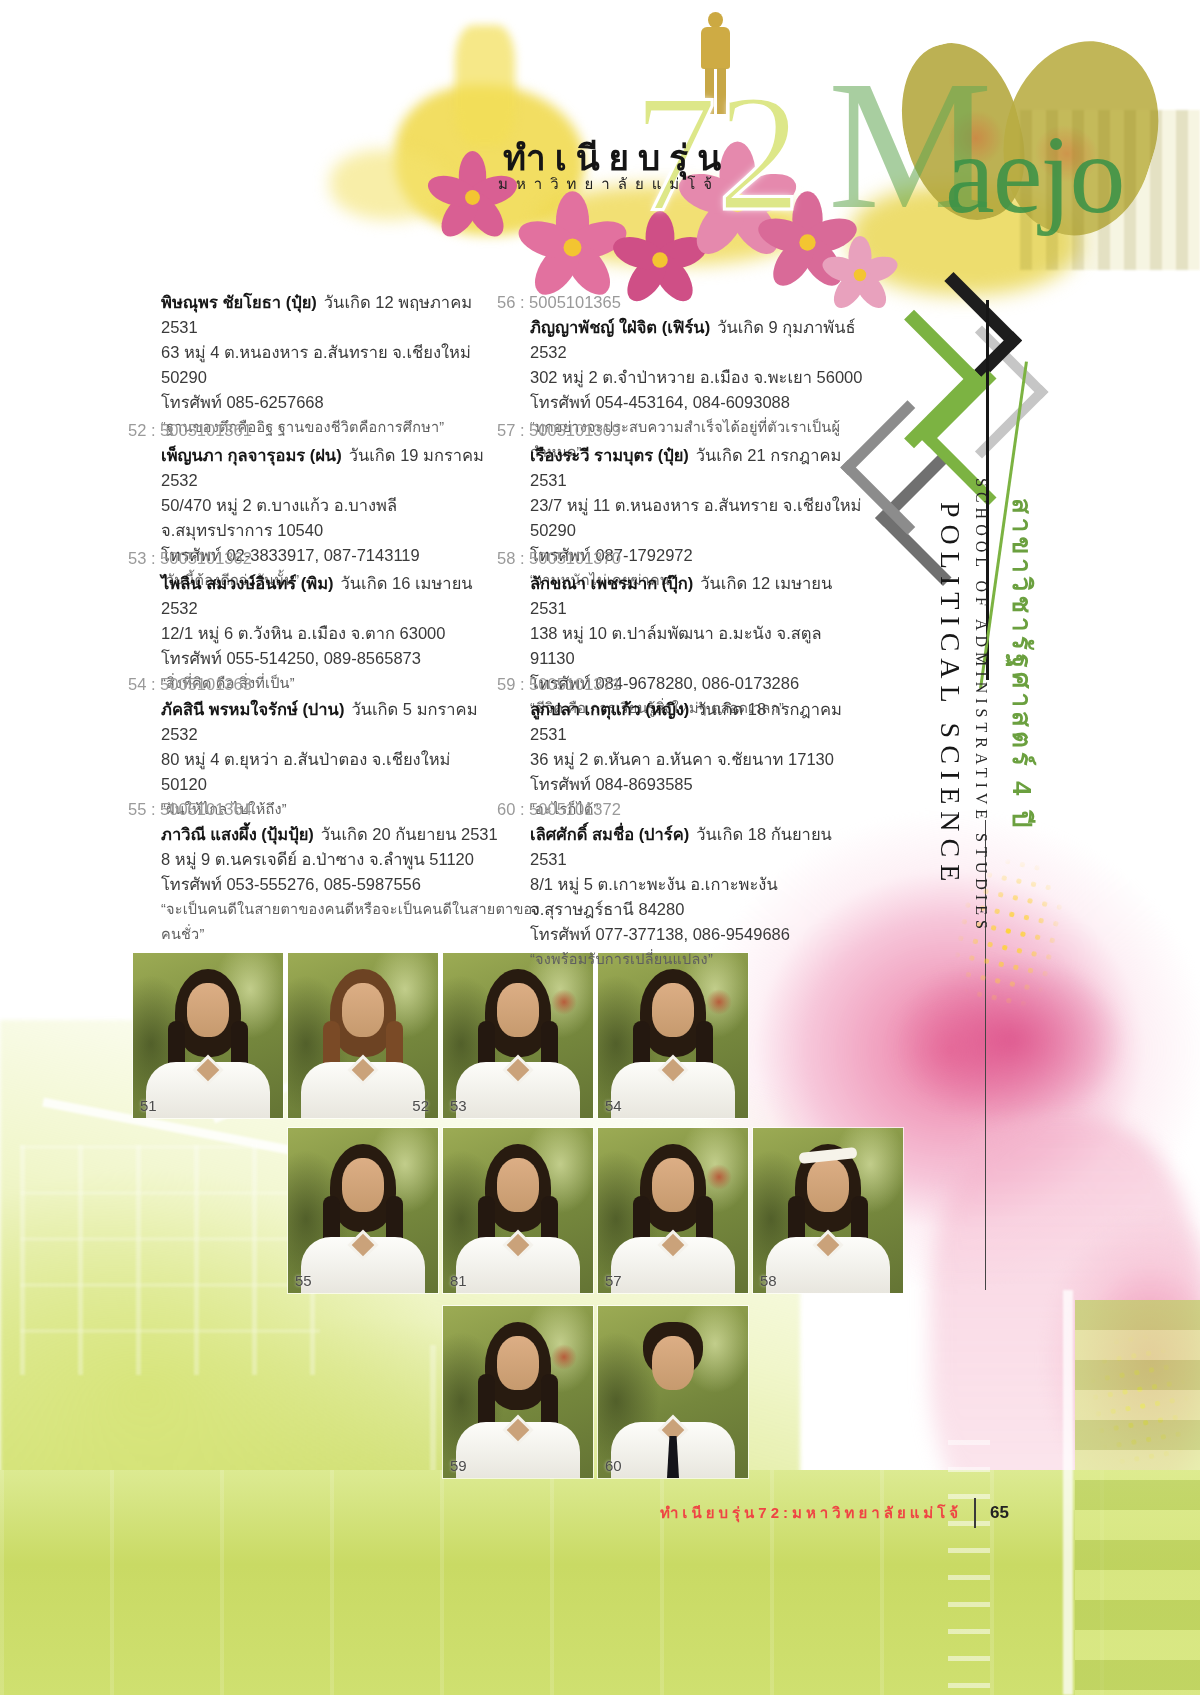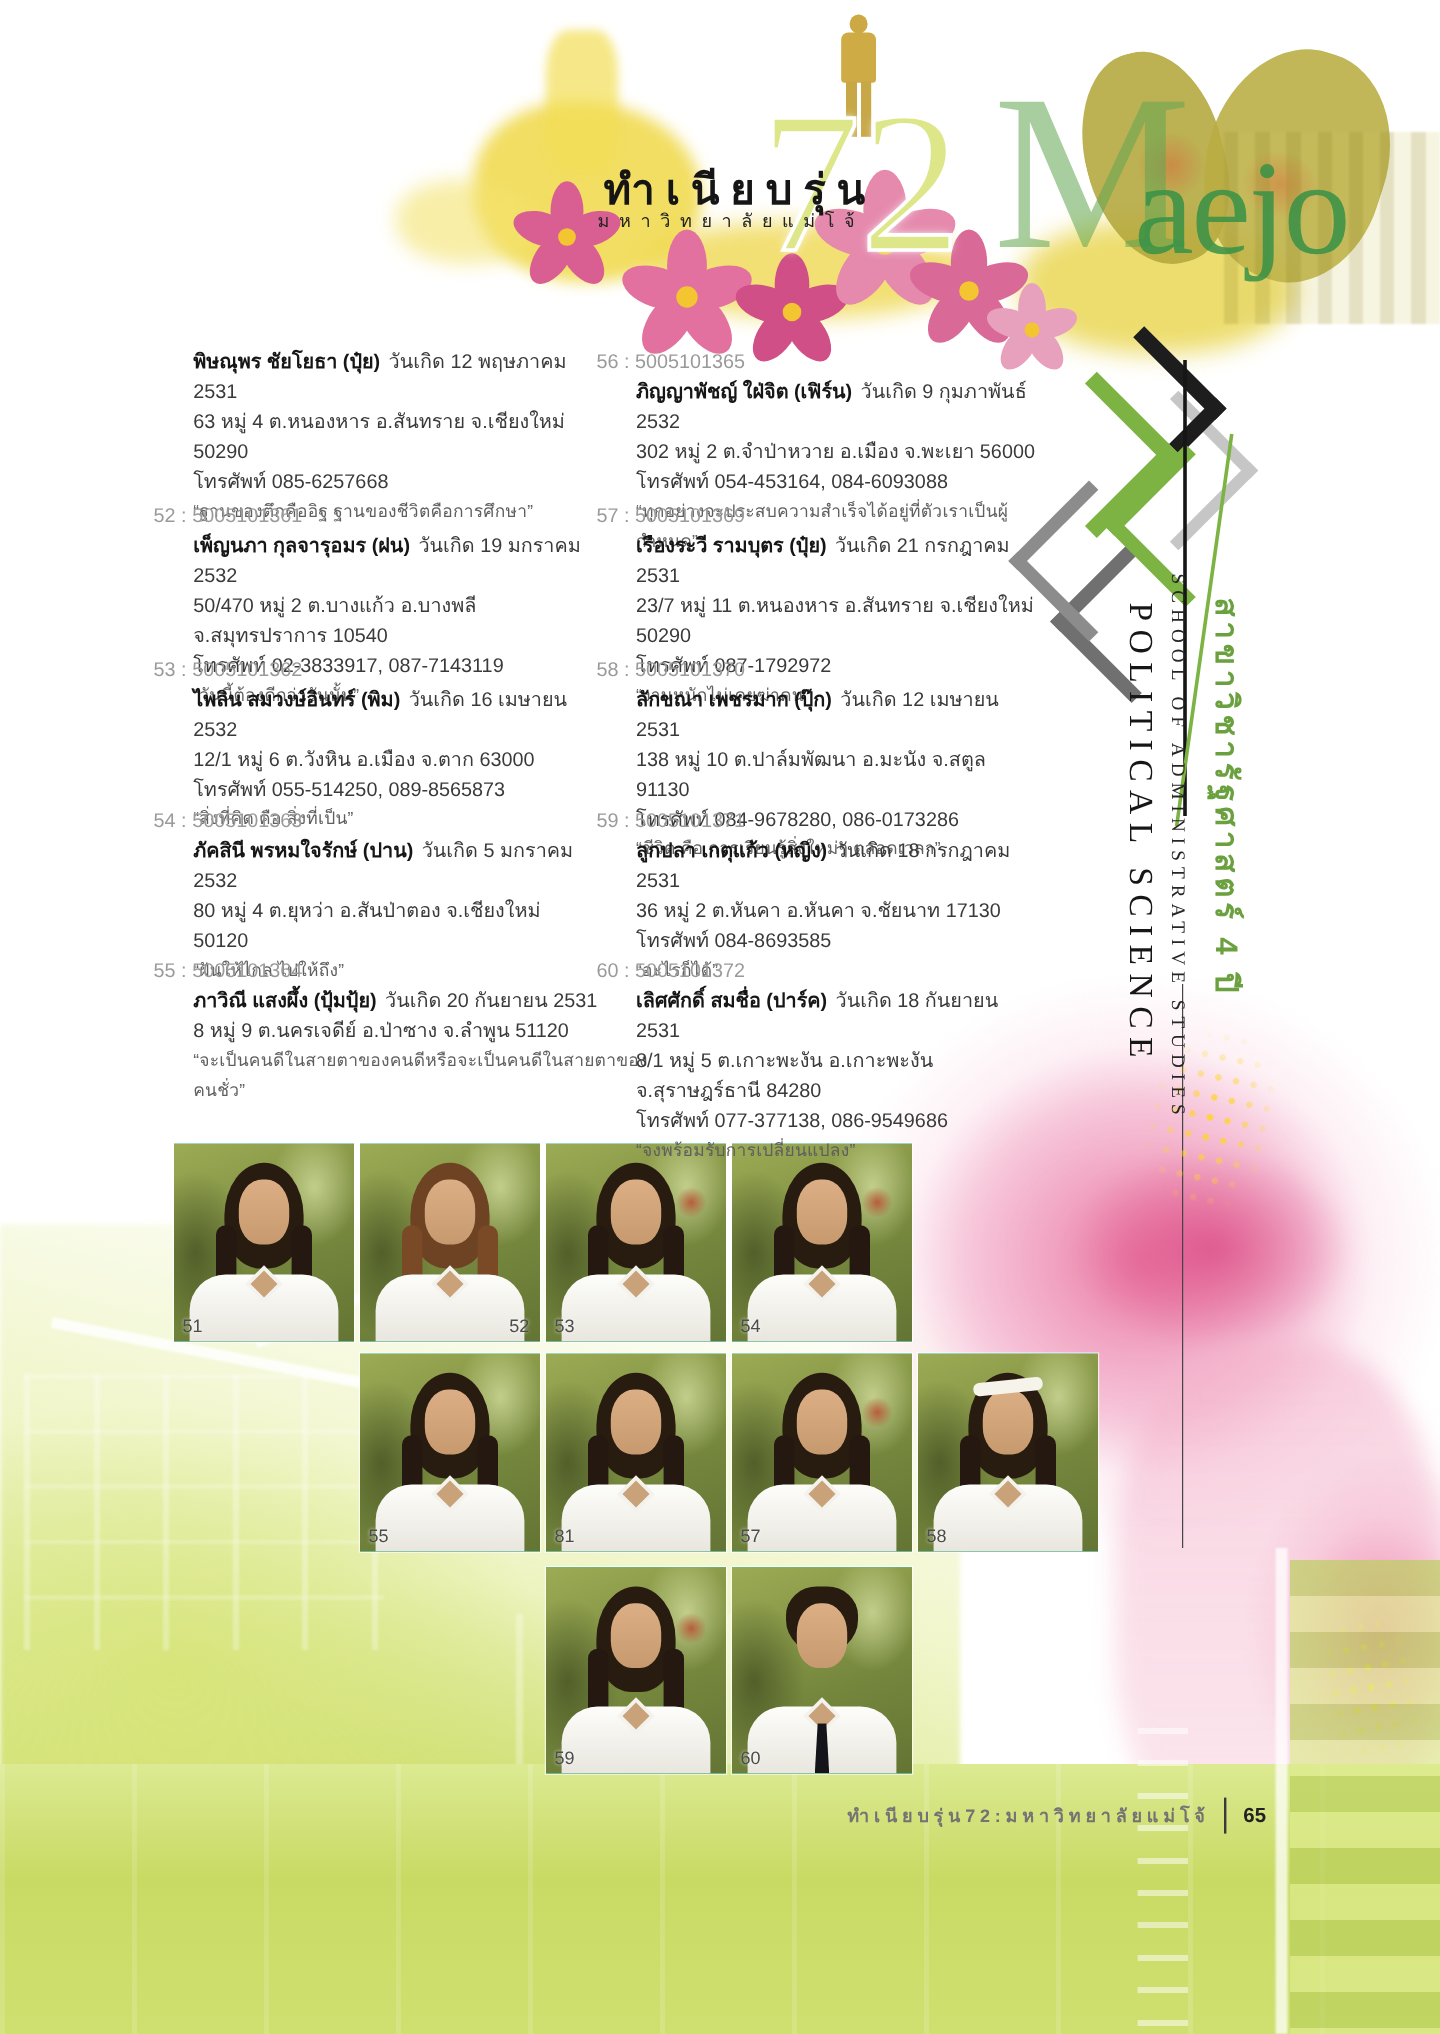--- a/index.html
+++ b/index.html
@@ -54,22 +54,22 @@
 
   
   .entry{position:absolute;width:372px;z-index:7;font-size:16.5px;line-height:25px;color:#3a3a3a;}
   .entry .idline{color:#9a9a9a;}
   .entry .body{padding-left:33px;}
   .entry .sname{font-weight:bold;color:#161616;}
   .entry .birth{margin-left:7px;}
   .entry .quote{font-size:14.5px;color:#5f5f5f;letter-spacing:.2px;}
 
   
-  .photo{position:absolute;width:150px;height:165px;overflow:hidden;z-index:5;background:#14b8a6;
-     box-shadow:0 0 0 1px rgba(255,255,255,.7);margin-left:12px;}
+  .photo{position:absolute;width:150px;height:165px;overflow:hidden;z-index:5;background:#22c55e;
+     box-shadow:0 0 0 1px rgba(255,255,255,.7);}
   .ph-bg{position:absolute;inset:0;background:
      radial-gradient(52px 70px at 78% 22%,rgba(235,243,185,.6),rgba(0,0,0,0) 70%),
      radial-gradient(60px 95px at 12% 55%,rgba(38,48,18,.5),rgba(0,0,0,0) 72%),
      linear-gradient(160deg,#9cab54,#75873d 58%,#647434);}
   .ph-bg.red::after{content:"";position:absolute;left:72%;top:22%;width:26px;height:26px;border-radius:50%;
      background:radial-gradient(circle,rgba(186,62,40,.75),rgba(0,0,0,0) 70%);}
   .ph-hair{position:absolute;left:50%;top:16px;width:66px;height:88px;transform:translateX(-50%);
      background:#281b10;border-radius:50% 50% 44% 44%;}
   .ph-hair::before,.ph-hair::after{content:"";position:absolute;top:52px;width:17px;height:78px;
      background:#241810;border-radius:8px;}
@@ -126,21 +126,21 @@
      repeating-linear-gradient(90deg,rgba(255,255,255,.14) 0 4px,rgba(0,0,0,0) 4px 110px),
      linear-gradient(180deg,#dcea92,#c9da64 42%,#cfe070);}
   #ladder{left:948px;top:1440px;width:42px;height:250px;z-index:3;background:
      repeating-linear-gradient(180deg,rgba(255,255,255,.65) 0 5px,rgba(0,0,0,0) 5px 27px);opacity:.8;}
   #slats{left:1075px;top:1300px;width:125px;height:395px;z-index:2;opacity:.8;background:
      repeating-linear-gradient(180deg,rgba(186,207,92,.85) 0 30px,rgba(222,236,142,.85) 30px 60px);}
   #post{left:1063px;top:1290px;width:10px;height:405px;z-index:3;background:rgba(255,255,255,.75);filter:blur(1px);}
 
   
   #footer{left:660px;top:1498px;z-index:8;display:flex;align-items:center;}
-  #footer .cap{font-size:15px;font-weight:bold;letter-spacing:4px;color:#737373;margin-left:46px;}
+  #footer .cap{font-size:15px;font-weight:bold;letter-spacing:4px;color:#ef4444;}
   #footer .sep{width:2px;height:30px;background:#3a3a3a;margin:0 14px 0 12px;}
   #footer .pg{font-size:17px;font-weight:bold;color:#222;}
 </style>
 </head>
 <body>
 
 <div id="page">
 
   <div class="splash" id="splash1"></div>
   <div class="splash" id="splash2"></div>
@@ -240,20 +240,21 @@
       <div><span class="sname">ภัคสินี พรหมใจรักษ์ (ปาน)</span><span class="birth">วันเกิด 5 มกราคม 2532</span></div>
       <div>80 หมู่ 4 ต.ยุหว่า อ.สันป่าตอง จ.เชียงใหม่ 50120</div>
       <div class="quote">“ฝันให้ไกล ไปให้ถึง”</div>
     </div>
   </div>
   <div class="entry" style="left:128px;top:797px;width:420px">
     <div class="idline">55 : 5005101364</div>
     <div class="body">
       <div><span class="sname">ภาวิณี แสงผึ้ง (ปุ้มปุ้ย)</span><span class="birth">วันเกิด 20 กันยายน 2531</span></div>
       <div>8 หมู่ 9 ต.นครเจดีย์ อ.ป่าซาง จ.ลำพูน 51120</div>
+      <div>โทรศัพท์ 053-555276, 085-5987556</div>
       <div class="quote">“จะเป็นคนดีในสายตาของคนดีหรือจะเป็นคนดีในสายตาของคนชั่ว”</div>
     </div>
   </div>
 
   <div class="entry" style="left:497px;top:290px">
     <div class="idline">56 : 5005101365</div>
     <div class="body">
       <div><span class="sname">ภิญญาพัชญ์ ใฝ่จิต (เฟิร์น)</span><span class="birth">วันเกิด 9 กุมภาพันธ์ 2532</span></div>
       <div>302 หมู่ 2 ต.จำป่าหวาย อ.เมือง จ.พะเยา 56000</div>
       <div>โทรศัพท์ 054-453164, 084-6093088</div>

